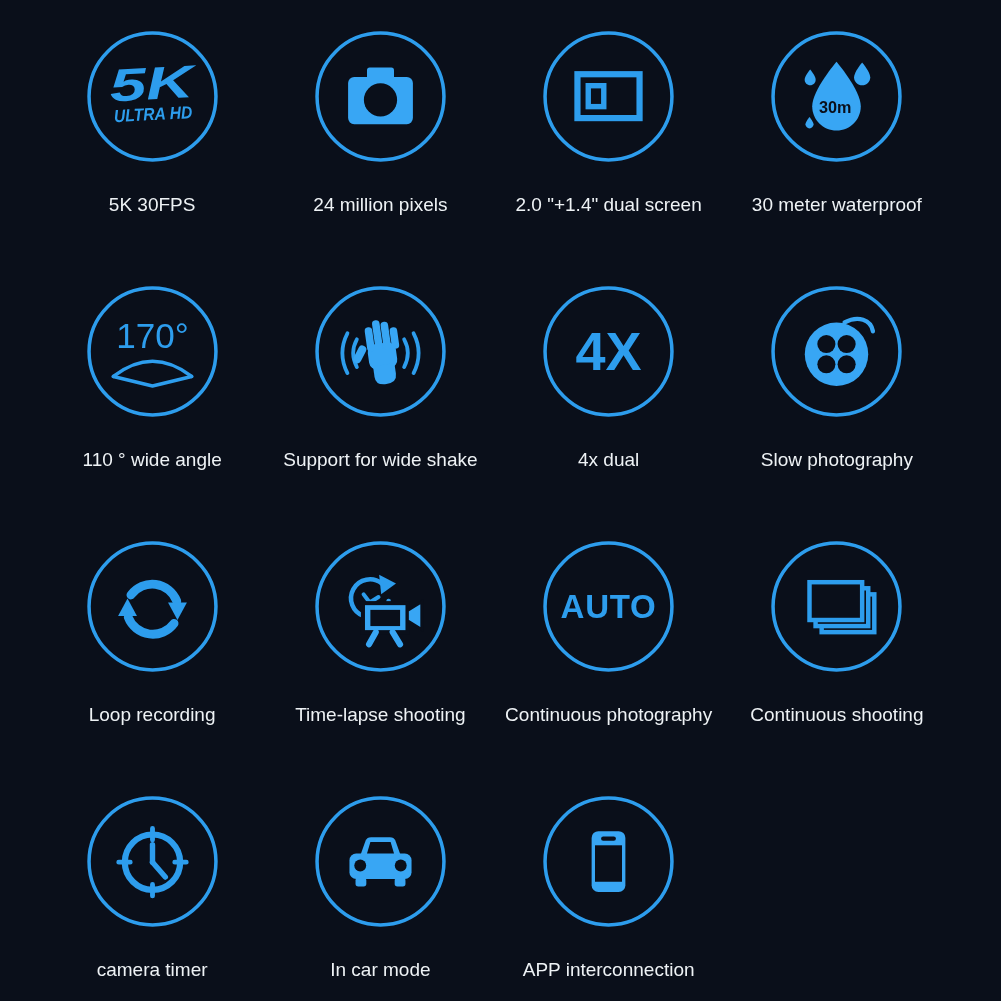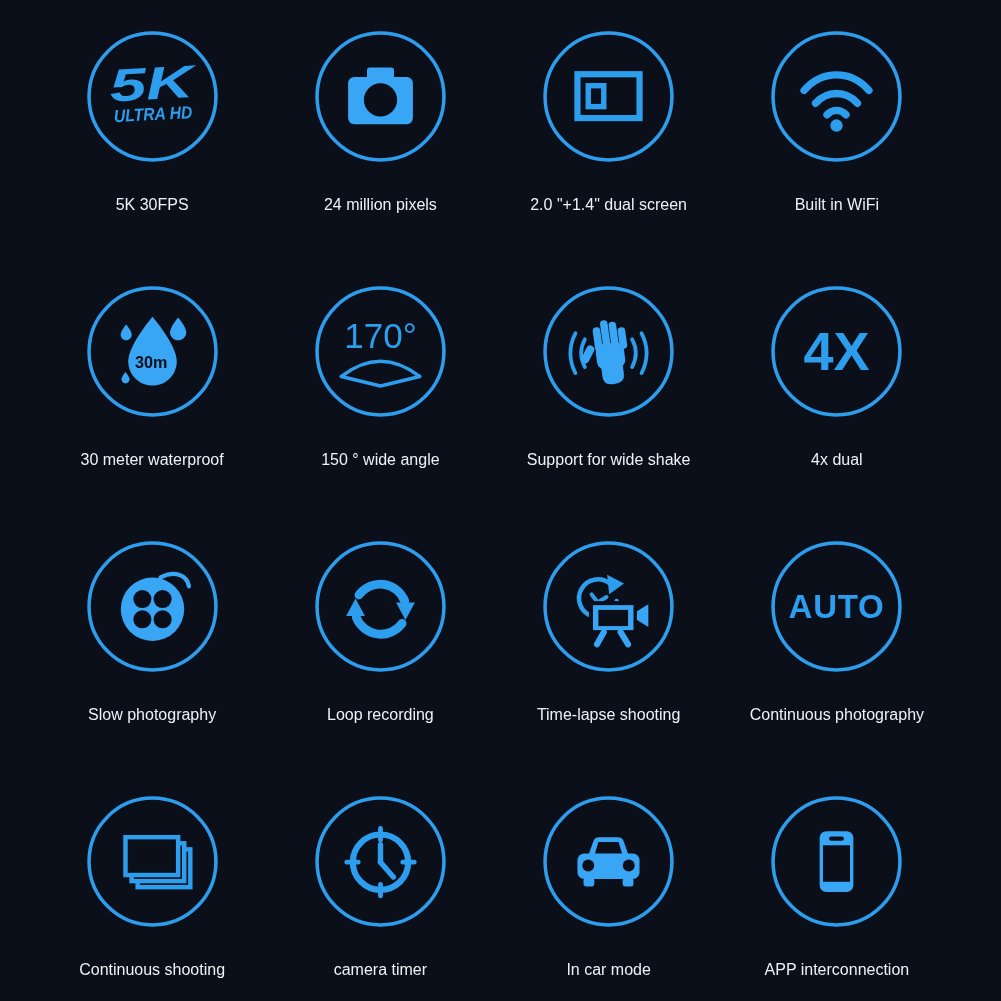--- a/index.html
+++ b/index.html
@@ -25,21 +25,21 @@
   .cell{
     display:flex;
     flex-direction:column;
     align-items:center;
     height:187px;
   }
   .icon-wrap{width:135px;height:135px;}
   .icon-wrap svg{width:135px;height:135px;display:block;}
   .label{
     margin-top:30px;
-    font-size:16px;
+    font-size:19px;
     line-height:22px;
     color:var(--label);
     white-space:nowrap;
     text-align:left;
   }
   
   .ring{fill:none;stroke:var(--accent);stroke-width:2.6;}
   .ln{fill:none;stroke:var(--accent);stroke-linecap:round;}
   .lnf{fill:none;stroke:var(--fill);stroke-linecap:round;}
   .fl{fill:var(--fill);}
@@ -82,32 +82,20 @@
     <div class="icon-wrap">
       <svg viewBox="0 0 100 100">
         <circle class="ring" cx="50" cy="50" r="47"></circle>
         <rect class="ln" x="27" y="33.5" width="46" height="32.5" stroke-width="4.6" stroke-linecap="butt"></rect>
         <rect class="ln" x="35" y="42" width="11.5" height="15.5" stroke-width="4" stroke-linecap="butt"></rect>
       </svg>
     </div>
     <figcaption class="label">2.0 "+1.4" dual screen</figcaption>
   </figure>
 
-  <figure class="cell">
-    <div class="icon-wrap">
-      <svg viewBox="0 0 100 100">
-        <circle class="ring" cx="50" cy="50" r="47"></circle>
-        <path class="ln" stroke-width="5.5" d="M26 45.5 C32.5 38 40.8 34 50 34 C59.2 34 67.5 38 74 45.5"></path>
-        <path class="ln" stroke-width="5.5" d="M34.5 55 C38.8 50.2 44 47.8 50 47.8 C56 47.8 61.2 50.2 65.5 55"></path>
-        <path class="ln" stroke-width="5.5" d="M43 63.5 C45 61.3 47.3 60.3 50 60.3 C52.7 60.3 55 61.3 57 63.5"></path>
-        <circle class="acc" cx="50" cy="71.5" r="4.6"></circle>
-      </svg>
-    </div>
-    <figcaption class="label">Built in WiFi</figcaption>
-  </figure>
 
   <figure class="cell">
     <div class="icon-wrap">
       <svg viewBox="0 0 100 100">
         <circle class="ring" cx="50" cy="50" r="47"></circle>
         <path class="fl" transform="translate(50,50.5) scale(1.5)" d="M0 -17.5 C0 -17.5 -12 -3.5 -12 4.5 C-12 11.2 -6.6 16.5 0 16.5 C6.6 16.5 12 11.2 12 4.5 C12 -3.5 0 -17.5 0 -17.5 Z"></path>
         <path class="fl" transform="translate(69,33.5) scale(0.5)" d="M0 -17.5 C0 -17.5 -12 -3.5 -12 4.5 C-12 11.2 -6.6 16.5 0 16.5 C6.6 16.5 12 11.2 12 4.5 C12 -3.5 0 -17.5 0 -17.5 Z"></path>
         <path class="fl" transform="translate(30.5,36) scale(0.34)" d="M0 -17.5 C0 -17.5 -12 -3.5 -12 4.5 C-12 11.2 -6.6 16.5 0 16.5 C6.6 16.5 12 11.2 12 4.5 C12 -3.5 0 -17.5 0 -17.5 Z"></path>
         <path class="fl" transform="translate(30,69.5) scale(0.25)" d="M0 -17.5 C0 -17.5 -12 -3.5 -12 4.5 C-12 11.2 -6.6 16.5 0 16.5 C6.6 16.5 12 11.2 12 4.5 C12 -3.5 0 -17.5 0 -17.5 Z"></path>
         <text x="49" y="62.5" font-size="12" font-weight="600" text-anchor="middle" fill="var(--bg)">30m</text>
@@ -118,21 +106,21 @@
 
   <figure class="cell">
     <div class="icon-wrap">
       <svg viewBox="0 0 100 100">
         <circle class="ring" cx="50" cy="50" r="47"></circle>
         <text class="btxt" x="50" y="47.5" font-size="26" font-weight="400">170°</text>
         <path class="ln" stroke-width="2.6" d="M21 68.5 Q50 46 79 68.5"></path>
         <path class="ln" stroke-width="2.6" stroke-linejoin="round" d="M21 68.5 L50 75.5 L79 68.5"></path>
       </svg>
     </div>
-    <figcaption class="label">150 ° wide angle</figcaption>
+    <figcaption class="label">110 ° wide angle</figcaption>
   </figure>
 
   <figure class="cell">
     <div class="icon-wrap">
       <svg viewBox="0 0 100 100">
         <circle class="ring" cx="50" cy="50" r="47"></circle>
         <path class="ln" stroke-width="2.8" d="M32.5 41 Q27 51 32.5 61.5"></path>
         <path class="ln" stroke-width="2.8" d="M25.5 36.5 Q18 51 25.5 66"></path>
         <path class="ln" stroke-width="2.8" d="M67.5 41 Q73 51 67.5 61.5"></path>
         <path class="ln" stroke-width="2.8" d="M74.5 36.5 Q82 51 74.5 66"></path>

